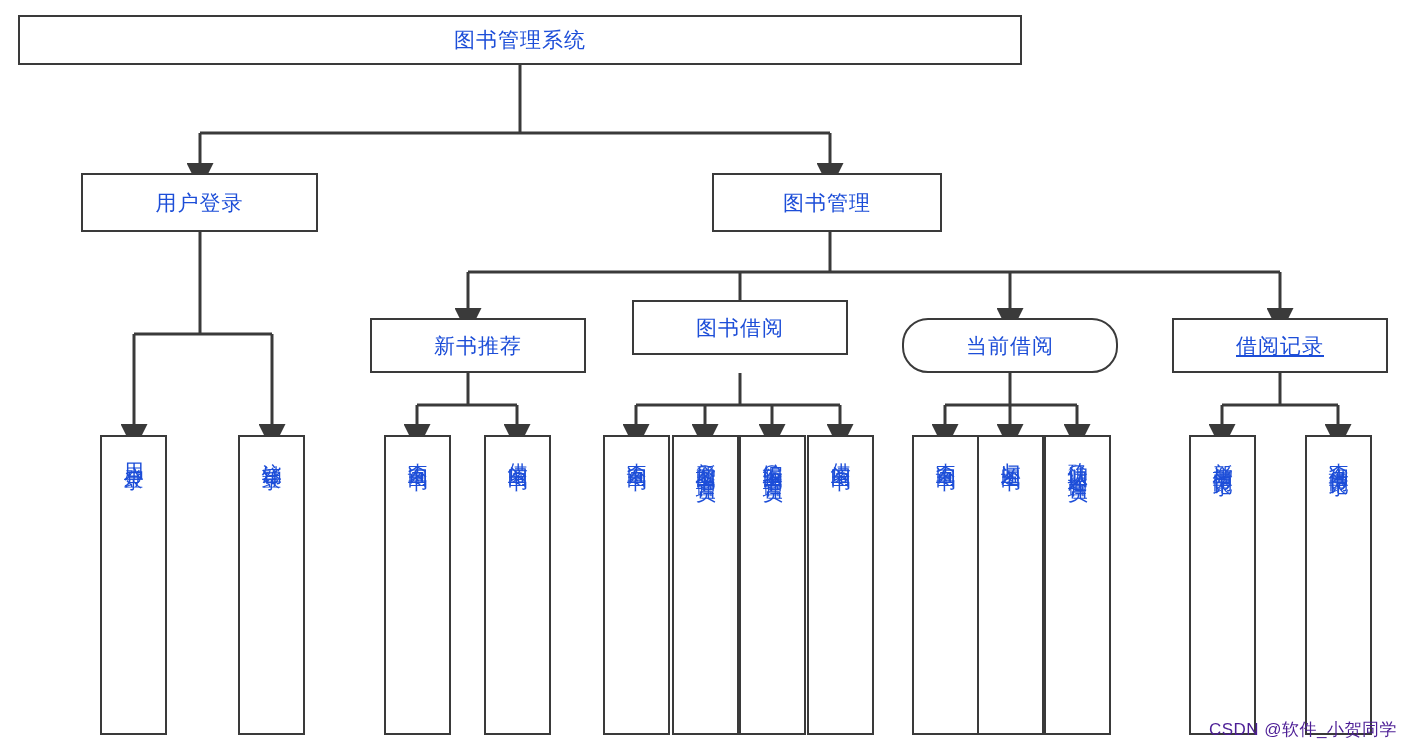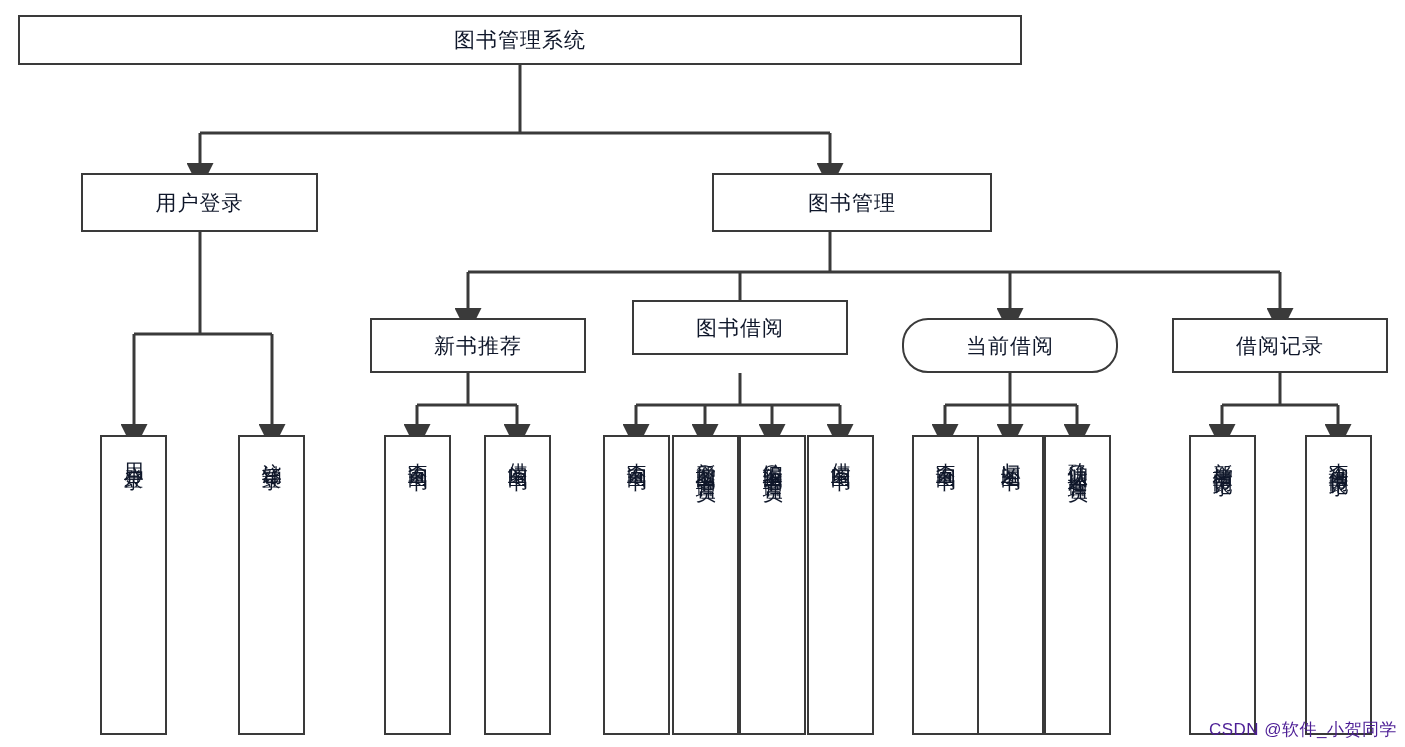--- a/index.html
+++ b/index.html
@@ -27,21 +27,21 @@
     pointer-events: none;
   }
   .node {
     position: absolute;
     box-sizing: border-box;
     border: 2px solid #3a3a3a;
     background: #ffffff;
     display: flex;
     align-items: center;
     justify-content: center;
-    color: #0f172a;
+    color: #1d4ed8;
   }
   .node.horiz {
     font-size: 21px;
     letter-spacing: 1px;
   }
   .node.leaf {
     font-size: 20px;
     line-height: 1.08;
     padding: 10px 2px;
     align-items: flex-start;
@@ -123,34 +123,34 @@
     </g>
   </svg>
 
   <div class="node horiz" style="left:18px; top:15px; width:1004px; height:50px;">
     <span>图书管理系统</span>
   </div>
 
   <div class="node horiz" style="left:81px; top:173px; width:237px; height:59px;">
     <span>用户登录</span>
   </div>
-  <div class="node horiz" style="left:712px; top:173px; width:280px; height:59px;">
+  <div class="node horiz" style="left:712px; top:173px; width:230px; height:59px;">
     <span>图书管理</span>
   </div>
 
   <div class="node horiz" style="left:362px; top:318px; width:216px; height:55px;margin-left:8px;">
     <span>新书推荐</span>
   </div>
   <div class="node horiz" style="left:632px; top:300px; width:216px; height:55px;">
     <span>图书借阅</span>
   </div>
   <div class="node horiz" style="left:902px; top:318px; width:216px; height:55px;border-radius:26px;">
     <span>当前借阅</span>
   </div>
-  <div class="node horiz" style="left:1172px; top:318px; width:216px; height:55px;">
+  <div class="node horiz" style="left:1172px; top:318px; width:216px; height:55px;text-decoration:underline;">
     <span>借阅记录</span>
   </div>
 
   <div class="node leaf" style="left:100px; top:435px; width:67px; height:300px;">
     <span class="vtext">用户登录</span>
   </div>
   <div class="node leaf" style="left:238px; top:435px; width:67px; height:300px;">
     <span class="vtext">注销登录</span>
   </div>
 

